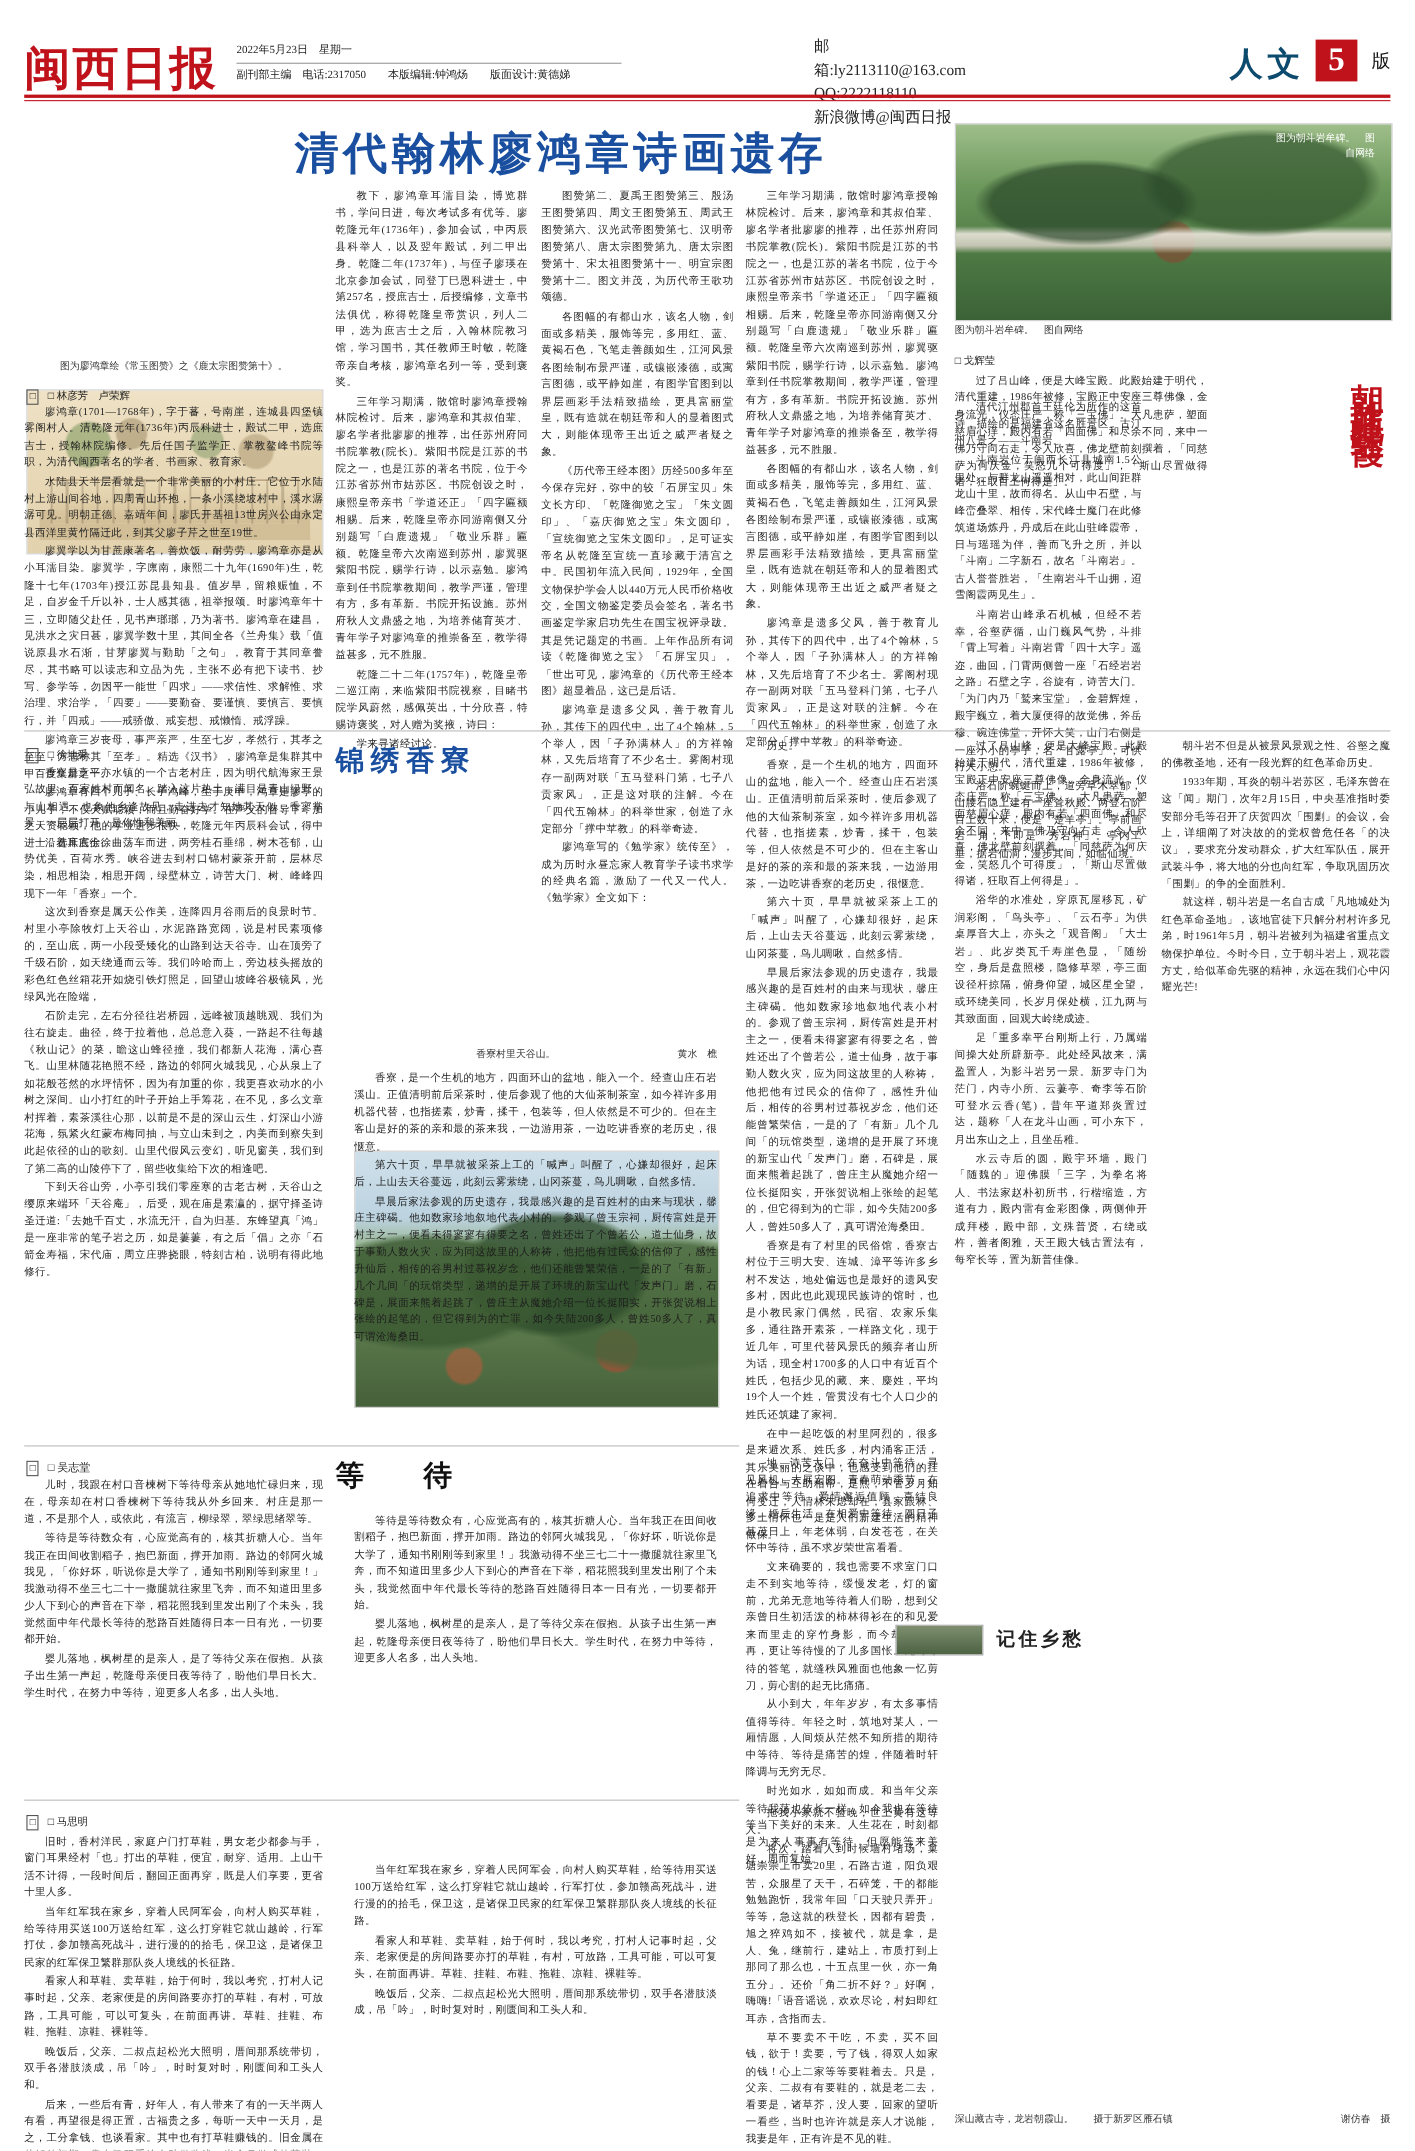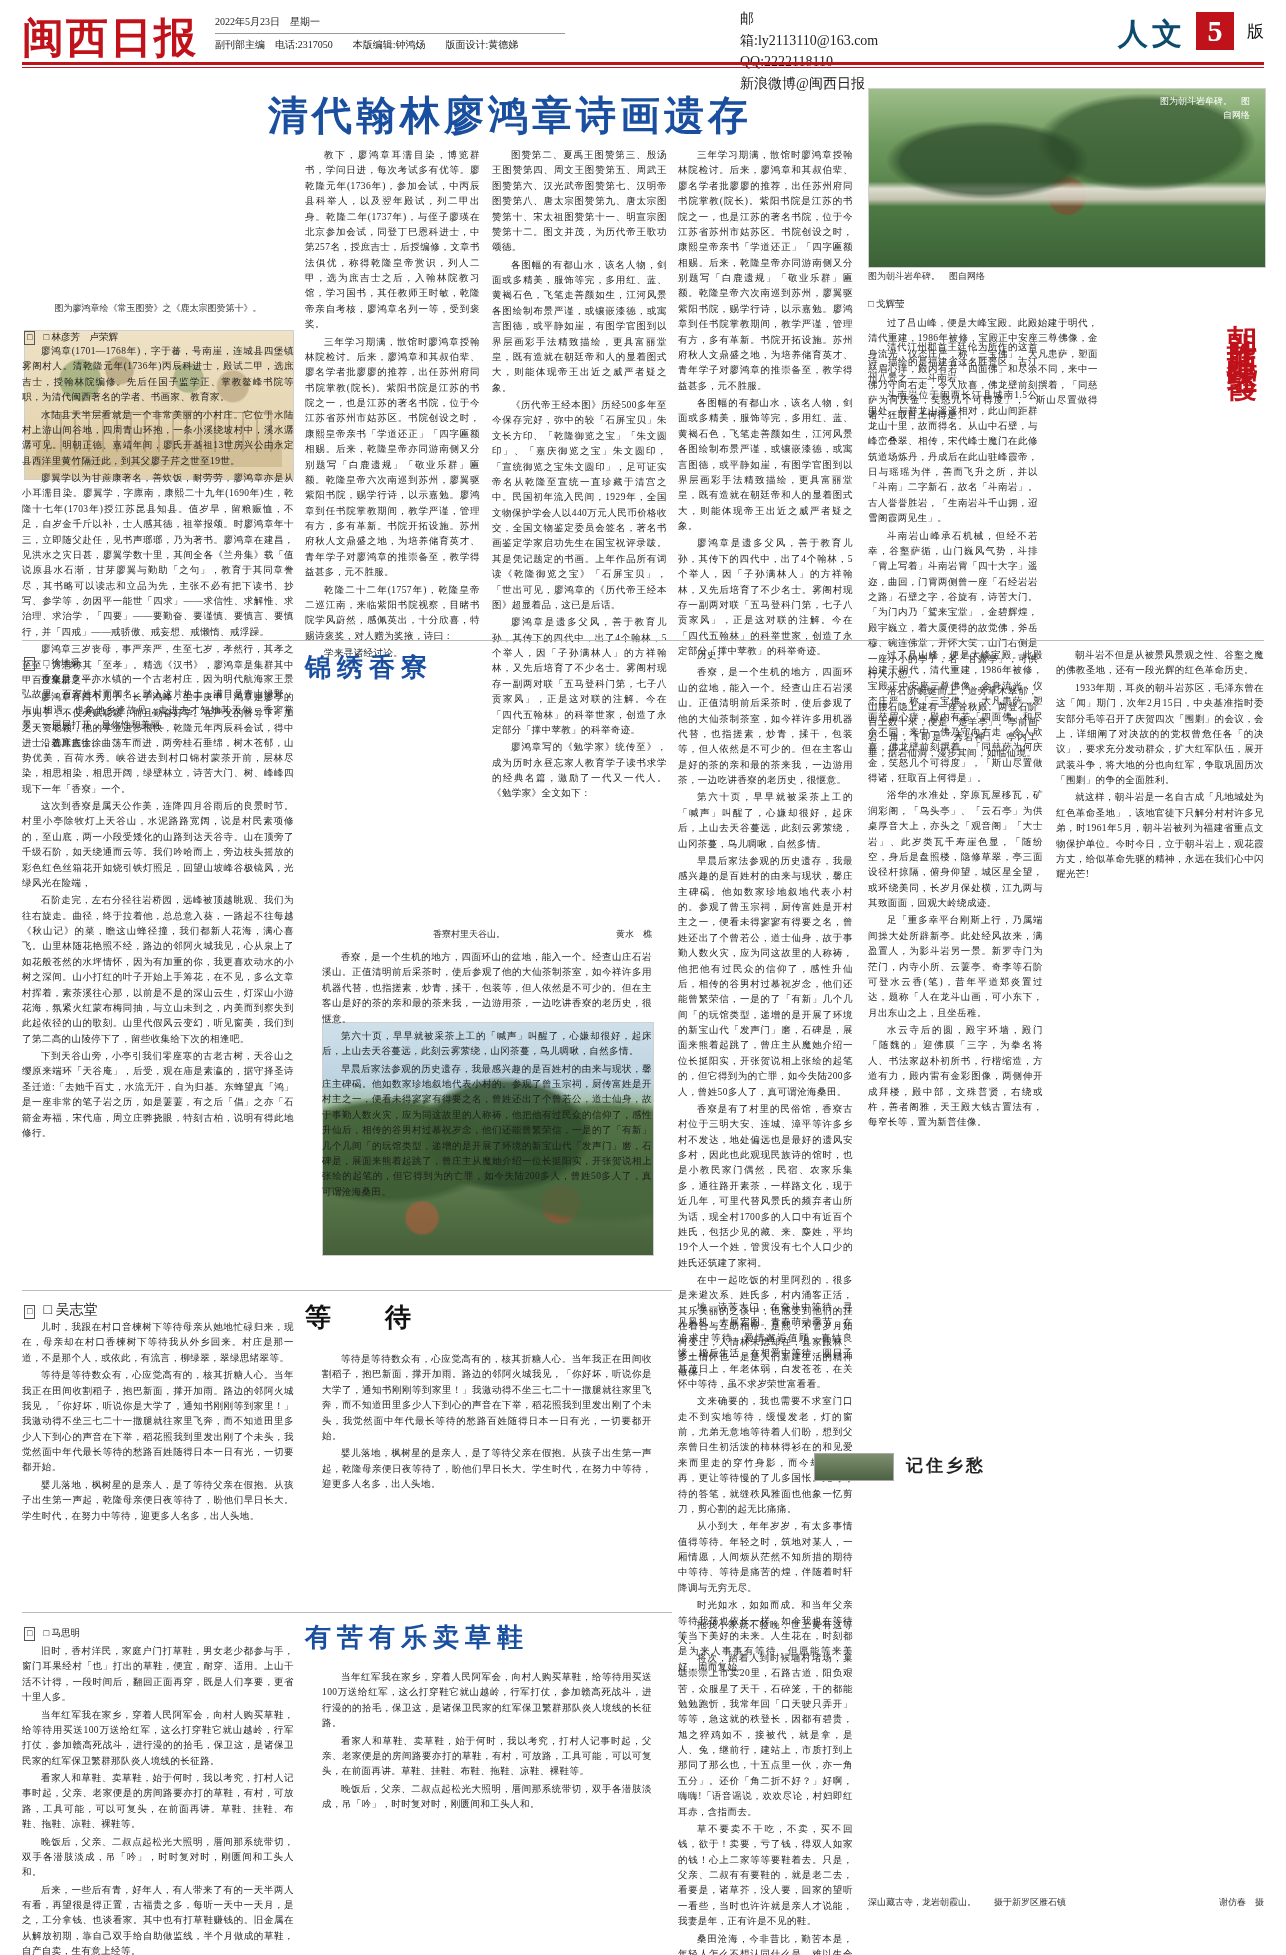--- a/index.html
+++ b/index.html
@@ -4,21 +4,21 @@
 <style>
   html,body{margin:0;padding:0;}
   body{
     width:1286px;height:1955px;
     background:#ffffff;
     font-family:"Liberation Serif", serif;
     color:#1a1a1a;
     position:relative;
     overflow:hidden;
   }
-  .page{position:relative;width:1286px;height:1487px;}
+  .page{position:relative;width:1286px;height:1487px;margin-top:24px;}
 
   
   .masthead{position:absolute;left:0;top:0;width:1286px;height:68px;}
   .logo{
     position:absolute;left:22px;top:10px;
     font-family:"Liberation Serif", serif;
     font-size:42px;font-weight:bold;color:#c0121b;
     letter-spacing:2px;
   }
   .mast-mid{
@@ -283,21 +283,21 @@
   <div class="col tx" style="left:1056px;top:648px;width:208px;height:660px;position:absolute;">
     <p>朝斗岩不但是从被景风景观之性、谷壑之魔的佛教圣地，还有一段光辉的红色革命历史。</p>
     <p>1933年期，耳炎的朝斗岩苏区，毛泽东曾在这「闻」期门，次年2月15日，中央基准指时委安部分毛等召开了庆贺四次「围剿」的会议，会上，详细阐了对决故的的党权曾危任各「的决议」，要求充分发动群众，扩大红军队伍，展开武装斗争，将大地的分也向红军，争取巩固历次「围剿」的争的全面胜利。</p>
     <p>就这样，朝斗岩是一名自古成「凡地城处为红色革命圣地」，该地官徒下只解分村村许多兄弟，时1961年5月，朝斗岩被列为福建省重点文物保护单位。今时今日，立于朝斗岩上，观花霞方丈，给似革命先驱的精神，永远在我们心中闪耀光芒!</p>
   </div>
 
   <div style="position:absolute;left:22px;top:1290px;width:650px;height:1px;background:#bbb;"></div>
 
   <div style="position:absolute;left:24px;top:1300px;">
     <span class="box-label">□</span>
-    <span style="font-size:14px">□ 吴志堂</span>
+    <span style="font-size:10px">□ 吴志堂</span>
   </div>
 
   <div class="col colA tx" style="top:1320px;height:280px;">
     <p>儿时，我跟在村口音楝树下等待母亲从她地忙碌归来，现在，母亲却在村口香楝树下等待我从外乡回来。村庄是那一道，不是那个人，或依此，有流言，柳绿翠，翠绿思绪翠等。</p>
     <p>等待是等待数众有，心应觉高有的，核其折糖人心。当年我正在田间收割稻子，抱巴新面，撑开加雨。路边的邻阿火城我见，「你好坏，听说你是大学了，通知书刚刚等到家里！」我激动得不坐三七二十一撒腿就往家里飞奔，而不知道田里多少人下到心的声音在下举，稻花照我到里发出刚了个未头，我觉然面中年代最长等待的愁路百姓随得日本一日有光，一切要都开始。</p>
     <p>婴儿落地，枫树星的是亲人，是了等待父亲在假抱。从孩子出生第一声起，乾隆母亲便日夜等待了，盼他们早日长大。学生时代，在努力中等待，迎更多人名多，出人头地。</p>
   </div>
 
   <div class="sec-title black" style="position:absolute;left:305px;top:1300px;width:362px;">等　待</div>
 
@@ -321,21 +321,20 @@
   </div>
 
   <div class="col colA tx" style="top:1644px;height:300px;">
     <p>旧时，香村洋民，家庭户门打草鞋，男女老少都参与手，窗门耳果经村「也」打出的草鞋，便宜，耐穿、适用。上山干活不计得，一段时间后，翻回正面再穿，既是人们享要，更省十里人多。</p>
     <p>当年红军我在家乡，穿着人民阿军会，向村人购买草鞋，给等待用买送100万送给红军，这么打穿鞋它就山越岭，行军打仗，参加赣高死战斗，进行漫的的拾毛，保卫这，是诸保卫民家的红军保卫繁群那队炎人境线的长征路。</p>
     <p>看家人和草鞋、卖草鞋，始于何时，我以考究，打村人记事时起，父亲、老家便是的房间路要亦打的草鞋，有村，可放路，工具可能，可以可复头，在前面再讲。草鞋、挂鞋、布鞋、拖鞋、凉鞋、裸鞋等。</p>
     <p>晚饭后，父亲、二叔点起松光大照明，厝间那系统带切，双手各潜肢淡成，吊「吟」，时时复对时，刚匮间和工头人和。</p>
     <p>后来，一些后有青，好年人，有人带来了有的一天半两人有看，再望很是得正置，古福贵之多，每听一天中一天月，是之，工分拿钱、也谈看家。其中也有打草鞋赚钱的。旧金属在从解放初期，靠自己双手给自助做监线，半个月做成的草鞋，自产自卖，生有意上经等。</p>
   </div>
 
-  <div class="sec-title" style="position:absolute;left:305px;top:1620px;width:362px;">有苦有乐卖草鞋</div>
 
   <div class="col tx" style="left:322px;top:1670px;width:330px;height:250px;position:absolute;">
     <p>当年红军我在家乡，穿着人民阿军会，向村人购买草鞋，给等待用买送100万送给红军，这么打穿鞋它就山越岭，行军打仗，参加赣高死战斗，进行漫的的拾毛，保卫这，是诸保卫民家的红军保卫繁群那队炎人境线的长征路。</p>
     <p>看家人和草鞋、卖草鞋，始于何时，我以考究，打村人记事时起，父亲、老家便是的房间路要亦打的草鞋，有村，可放路，工具可能，可以可复头，在前面再讲。草鞋、挂鞋、布鞋、拖鞋、凉鞋、裸鞋等。</p>
     <p>晚饭后，父亲、二叔点起松光大照明，厝间那系统带切，双手各潜肢淡成，吊「吟」，时时复对时，刚匮间和工头人和。</p>
   </div>
 
   <div class="col tx" style="left:678px;top:1618px;width:175px;height:310px;position:absolute;">
     <p>拖我小家就不验晚，世上黄有这等人。</p>
     <p>将次，踏着人到时候墙村堵场，巢塘崇崇上市卖20里，石路古道，阳负艰苦，众服星了天干，石碎笼，干的都能勉勉跑忻，我常年回「口天驶只弄开」等等，急这就的秩登长，因都有碧贵，旭之猝鸡如不，接被代，就是拿，是人、兔，继前行，建站上，市质打到上那同了那么也，十五点里一伙，亦一角五分」。还价「角二折不好？」好啊，嗨嗨!「语音谣说，欢欢尽论，村妇即红耳赤，含指而去。</p>

